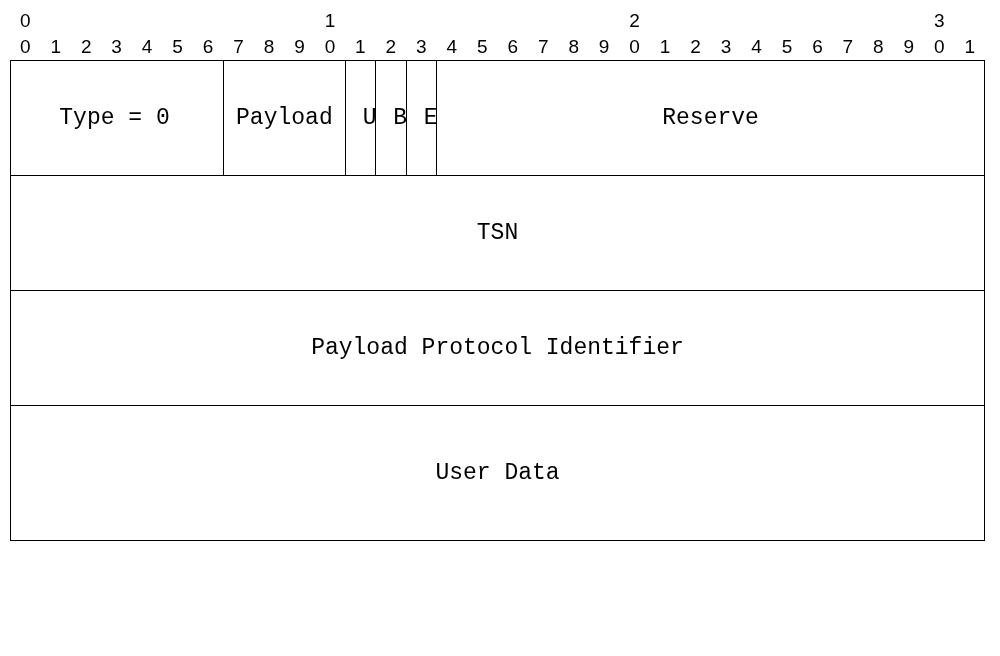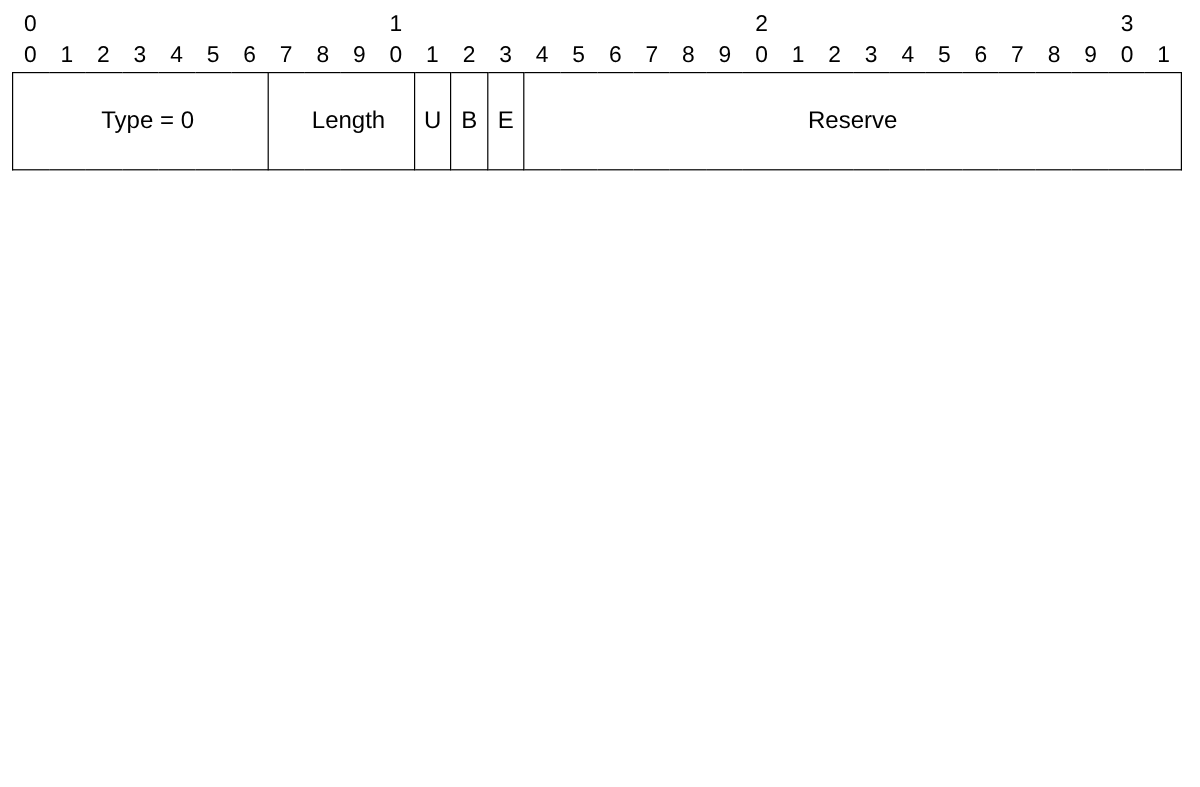--- a/index.html
+++ b/index.html
@@ -28,23 +28,23 @@
   .packet-table {
     border-collapse: collapse;
     width: 100%;
     table-layout: fixed;
   }
   .packet-table td {
     border: 1.5px solid #000;
     height: 80px;
     text-align: center;
     vertical-align: middle;
-    font-size: 20px;
-    font-family: Liberation Sans, sans-serif;
-    padding: 0;
+    font-size: 23px;
+    font-family: Liberation Mono, monospace;
+    padding: 17px;
     overflow: hidden;
   }
   .packet-table tr.tall td {
     height: 100px;
   }
   .left-align {
     text-align: left;
     padding-left: 12px !important;
   }
 </style>
@@ -92,21 +92,30 @@
       <div class="low-tick" style="left: 959.766px;">1</div>
     </div>
 
   <table class="packet-table">
     <colgroup>
       <col span="32" style="width:3.125%">
     </colgroup>
     <tbody>
         <tr>
       <td colspan="7" class="left-align">Type = 0</td>
-      <td colspan="4" class="left-align">Length</td>
+      <td colspan="4" class="left-align">Payload</td>
       <td colspan="1">U</td>
       <td colspan="1">B</td>
       <td colspan="1">E</td>
       <td colspan="18">Reserve</td>
+    </tr>
+    <tr>
+      <td colspan="32">TSN</td>
+    </tr>
+    <tr>
+      <td colspan="32">Payload Protocol Identifier</td>
+    </tr>
+    <tr class="tall">
+      <td colspan="32">User Data</td>
     </tr>
   </tbody>
     </table>
 </div>
 
 </body></html>

